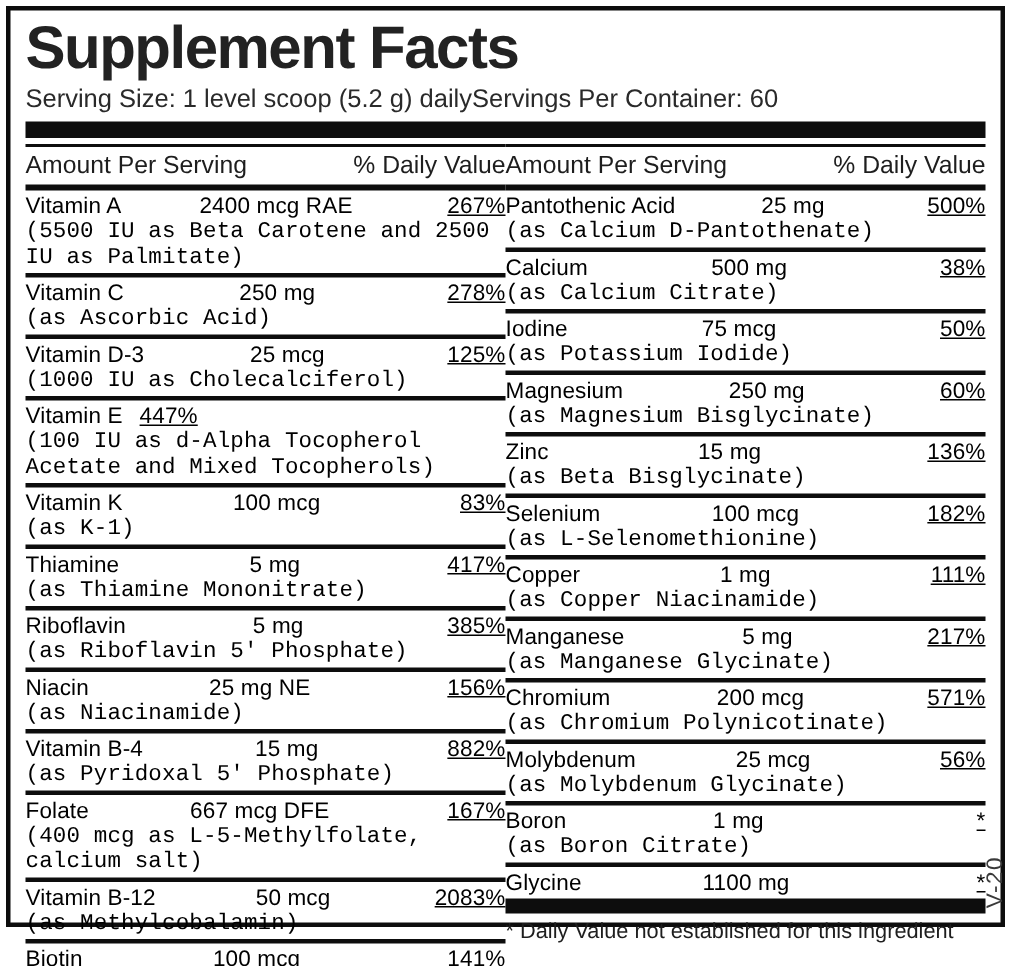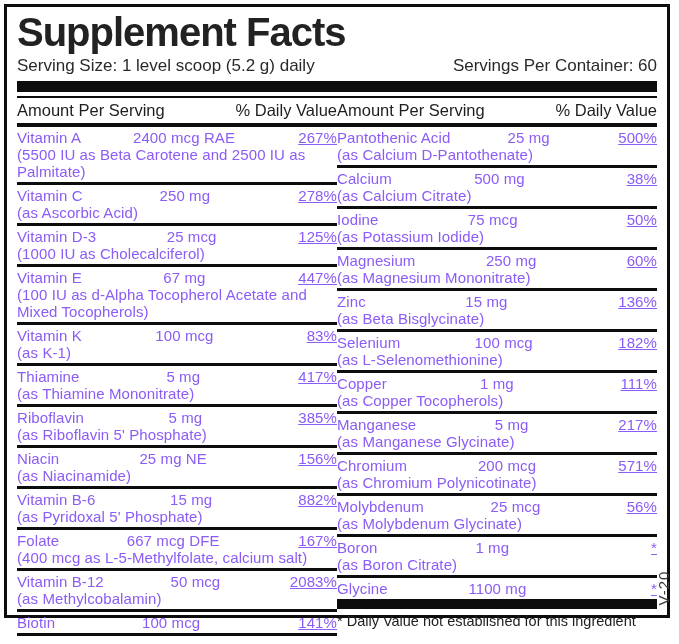--- a/index.html
+++ b/index.html
@@ -27,21 +27,20 @@
   }
   .title{
     font-size:40px;
     font-weight:bold;
     letter-spacing:-1px;
     line-height:46px;
     color:#222;
   }
   .serving-row{
     display:flex;
-    justify-content:space-between;
     font-size:17px;
     line-height:20px;
     margin-top:1px;
     color:#2a2a2a;
   }
   .thick-bar{
     height:11px;
     background:var(--line);
     margin-top:5px;
   }
@@ -60,27 +59,27 @@
     line-height:21px;
     padding:2px 0 2px 0;
     white-space:nowrap;
   }
   .fact-row{
     border-bottom:3px solid var(--line);
     padding:2px 0 2px 0;
     font-size:15px;
     line-height:17px;
     letter-spacing:0.1px;
-    color:#8b5cf6;
+    color:#000000;
   }
   .fact-main{display:flex;align-items:baseline;}
   .fact-name{white-space:nowrap;}
   .fact-amount{flex:1;text-align:center;white-space:nowrap;padding:0 4px;}
   .fact-dv{min-width:50px;text-align:right;white-space:nowrap;text-decoration:underline;}
-  .fact-source{display:block;}
+  .fact-source{display:block;font-family:Liberation Mono, monospace;}
   .rows-right .fact-row:last-child{border-bottom:none;}
   .thick-bar.small{
     height:10px;
     margin-top:0;
   }
   .footnote{
     font-size:14.5px;
     line-height:17px;
     margin-top:4px;
     white-space:nowrap;
@@ -142,21 +141,20 @@
               <div class="fact-main">
                 <span class="fact-name">Vitamin D-3</span>
                 <span class="fact-amount">25 mcg</span>
                 <span class="fact-dv">125%</span>
               </div>
               <span class="fact-source">(1000 IU as Cholecalciferol)</span>
             </div>
             <div class="fact-row">
               <div class="fact-main">
                 <span class="fact-name">Vitamin E</span>
-                <span class="fact-amount">67 mg</span>
                 <span class="fact-dv">447%</span>
               </div>
               <span class="fact-source">(100 IU as d-Alpha Tocopherol Acetate and Mixed Tocopherols)</span>
             </div>
             <div class="fact-row">
               <div class="fact-main">
                 <span class="fact-name">Vitamin K</span>
                 <span class="fact-amount">100 mcg</span>
                 <span class="fact-dv">83%</span>
               </div>
@@ -181,21 +179,21 @@
             <div class="fact-row">
               <div class="fact-main">
                 <span class="fact-name">Niacin</span>
                 <span class="fact-amount">25 mg NE</span>
                 <span class="fact-dv">156%</span>
               </div>
               <span class="fact-source">(as Niacinamide)</span>
             </div>
             <div class="fact-row">
               <div class="fact-main">
-                <span class="fact-name">Vitamin B-6</span>
+                <span class="fact-name">Vitamin B-4</span>
                 <span class="fact-amount">15 mg</span>
                 <span class="fact-dv">882%</span>
               </div>
               <span class="fact-source">(as Pyridoxal 5' Phosphate)</span>
             </div>
             <div class="fact-row">
               <div class="fact-main">
                 <span class="fact-name">Folate</span>
                 <span class="fact-amount">667 mcg DFE</span>
                 <span class="fact-dv">167%</span>
@@ -249,21 +247,21 @@
                 <span class="fact-dv">50%</span>
               </div>
               <span class="fact-source">(as Potassium Iodide)</span>
             </div>
             <div class="fact-row">
               <div class="fact-main">
                 <span class="fact-name">Magnesium</span>
                 <span class="fact-amount">250 mg</span>
                 <span class="fact-dv">60%</span>
               </div>
-              <span class="fact-source">(as Magnesium Mononitrate)</span>
+              <span class="fact-source">(as Magnesium Bisglycinate)</span>
             </div>
             <div class="fact-row">
               <div class="fact-main">
                 <span class="fact-name">Zinc</span>
                 <span class="fact-amount">15 mg</span>
                 <span class="fact-dv">136%</span>
               </div>
               <span class="fact-source">(as Beta Bisglycinate)</span>
             </div>
             <div class="fact-row">
@@ -273,21 +271,21 @@
                 <span class="fact-dv">182%</span>
               </div>
               <span class="fact-source">(as L-Selenomethionine)</span>
             </div>
             <div class="fact-row">
               <div class="fact-main">
                 <span class="fact-name">Copper</span>
                 <span class="fact-amount">1 mg</span>
                 <span class="fact-dv">111%</span>
               </div>
-              <span class="fact-source">(as Copper Tocopherols)</span>
+              <span class="fact-source">(as Copper Niacinamide)</span>
             </div>
             <div class="fact-row">
               <div class="fact-main">
                 <span class="fact-name">Manganese</span>
                 <span class="fact-amount">5 mg</span>
                 <span class="fact-dv">217%</span>
               </div>
               <span class="fact-source">(as Manganese Glycinate)</span>
             </div>
             <div class="fact-row">

